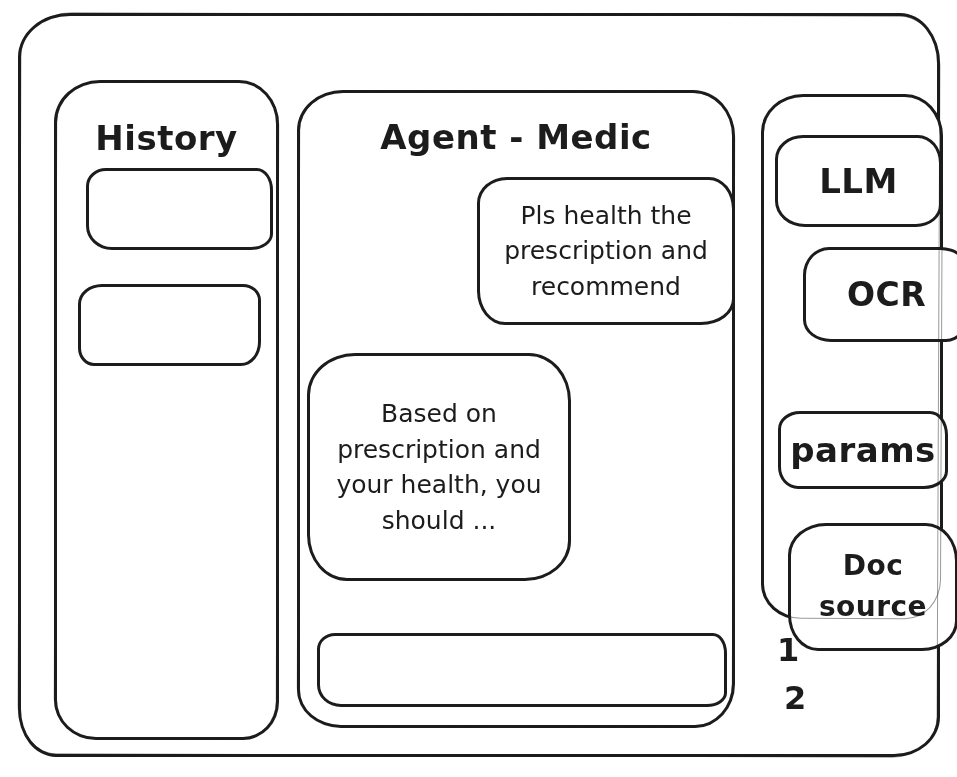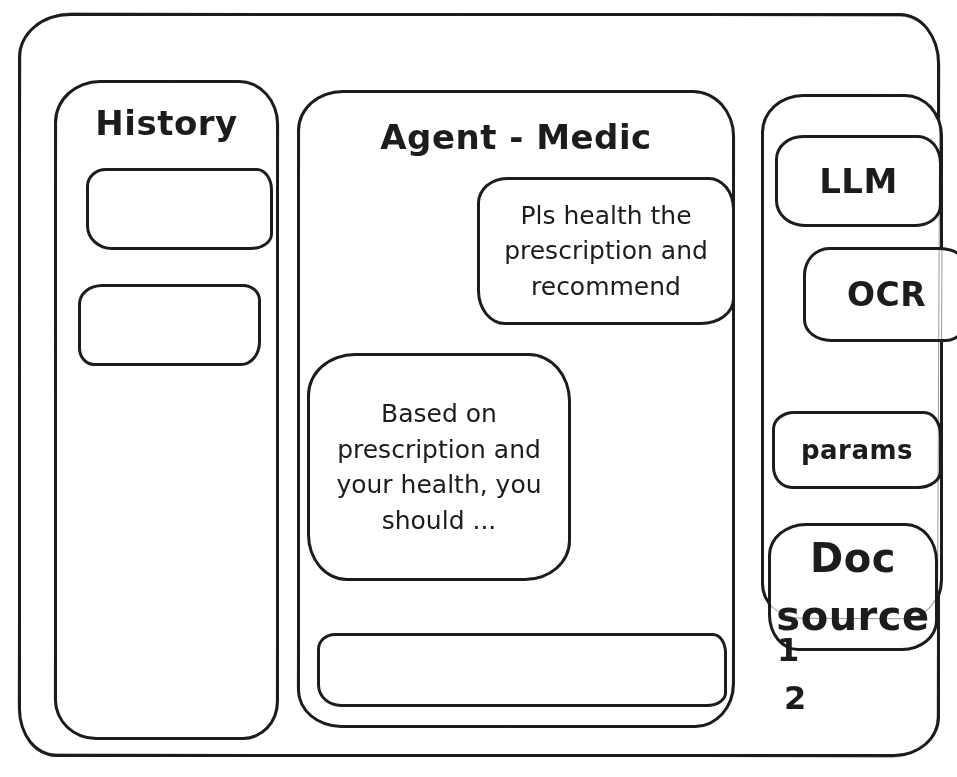--- a/index.html
+++ b/index.html
@@ -40,21 +40,21 @@
   
   .history-panel{
     left:33px;top:64px;width:225px;height:660px;
     border-radius:46px 40px 36px 42px / 42px 44px 38px 40px;
   }
   .panel-title{
     text-align:center;
     font-size:34px;
     font-weight:600;
     letter-spacing:.5px;
-    padding-top:20px;
+    padding-top:35px;
   }
   .history-item{
     position:absolute;
     border:3px solid var(--ink);
     background:var(--bg);
     cursor:pointer;
   }
   .history-item-1{
     left:29px;top:85px;width:187px;height:82px;
     border-radius:20px 16px 22px 26px / 18px 22px 16px 24px;
@@ -132,28 +132,28 @@
     border-radius:28px 24px 26px 30px / 24px 28px 22px 26px;
     font-size:34px;
   }
   .btn-ocr{
     left:11px;top:150px;width:167px;height:95px;
     border-radius:26px 30px 24px 28px / 28px 24px 30px 22px;
     font-size:33px;
     margin-left:28px;
   }
   .btn-params{
-    left:8px;top:314px;width:170px;height:78px;
+    left:14px;top:314px;width:170px;height:78px;
     border-radius:22px 18px 24px 20px / 18px 24px 18px 22px;
-    font-size:26px;
+    font-size:34px;
   }
   .btn-doc-source{
-    left:4px;top:426px;width:170px;height:128px;
+    left:24px;top:426px;width:170px;height:128px;
     border-radius:38px 32px 36px 30px / 32px 38px 30px 36px;
-    font-size:40px;
+    font-size:28px;
     line-height:1.45;
     padding:4px 10px;
   }
   .doc-source-num{
     position:absolute;
     font-size:32px;
     font-weight:600;
     cursor:pointer;
   }
   .doc-num-1{left:13px;top:534px;}

